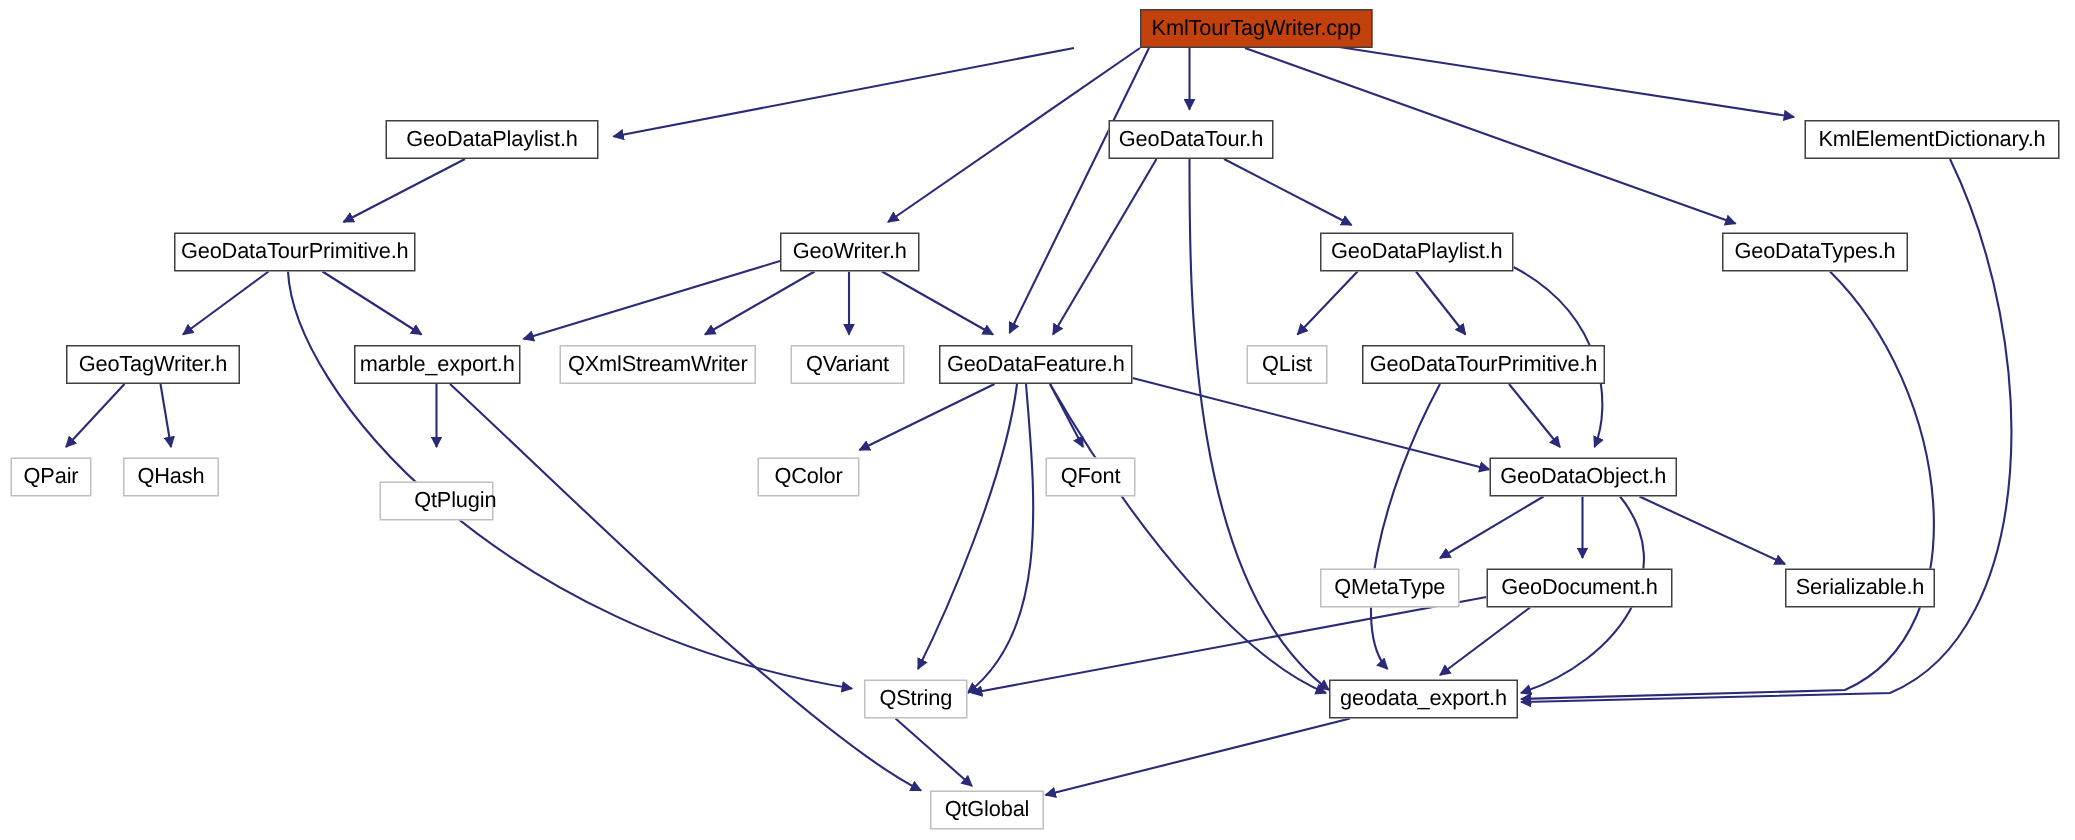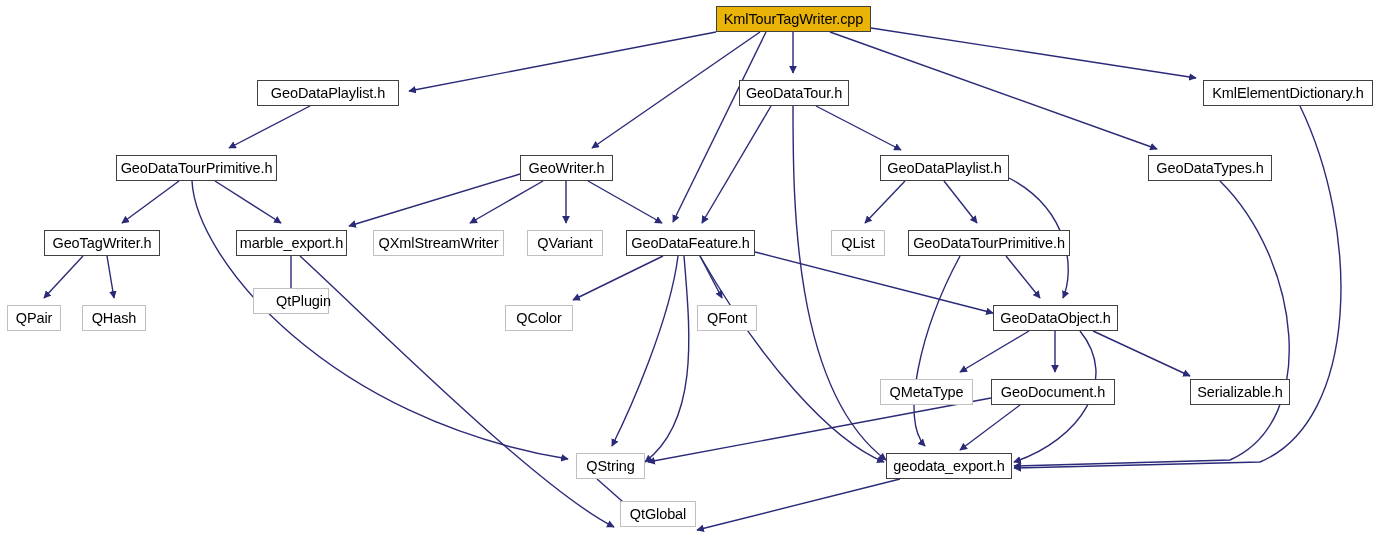--- a/index.html
+++ b/index.html
@@ -35,21 +35,22 @@
     white-space: nowrap;
     font-size: 14.5px;
     color: #000000;
     letter-spacing: -0.1px;
   }
   .node.project {
     border: 1.6px solid #404040;
   }
   .node.root {
     border: 1.6px solid #404040;
-    background: #eab308;
+    background: #c2410c;
+    margin-left: 44px;
   }
   .node-label {
     line-height: 1;
     padding: 0 6px;
   }
 </style>
 </head>
 <body>
 
 <div id="graph-root">
@@ -149,21 +150,21 @@
       </div>
       <div class="node project" style="left: 908px; top: 230px; width: 162px; height: 26px;">
         <span class="node-label">GeoDataTourPrimitive.h</span>
       </div>
       <div class="node system" style="left: 7px; top: 305px; width: 54px; height: 26px;">
         <span class="node-label">QPair</span>
       </div>
       <div class="node system" style="left: 82px; top: 305px; width: 64px; height: 26px;">
         <span class="node-label">QHash</span>
       </div>
-      <div class="node system" style="left: 253px; top: 288px; width: 76px; height: 26px; padding-left: 25px;">
+      <div class="node system" style="left: 253px; top: 321px; width: 76px; height: 26px; padding-left: 25px;">
         <span class="node-label">QtPlugin</span>
       </div>
       <div class="node system" style="left: 505px; top: 305px; width: 68px; height: 26px;">
         <span class="node-label">QColor</span>
       </div>
       <div class="node system" style="left: 697px; top: 305px; width: 60px; height: 26px;">
         <span class="node-label">QFont</span>
       </div>
       <div class="node project" style="left: 993px; top: 305px; width: 125px; height: 26px;">
         <span class="node-label">GeoDataObject.h</span>
@@ -176,17 +177,17 @@
       </div>
       <div class="node project" style="left: 1190px; top: 379px; width: 100px; height: 26px; align-items: center;">
         <span class="node-label">Serializable.h</span>
       </div>
       <div class="node system" style="left: 576px; top: 453px; width: 69px; height: 26px;">
         <span class="node-label">QString</span>
       </div>
       <div class="node project" style="left: 886px; top: 453px; width: 126px; height: 26px;">
         <span class="node-label">geodata_export.h</span>
       </div>
-      <div class="node system" style="left: 620px; top: 501px; width: 76px; height: 26px;">
+      <div class="node system" style="left: 620px; top: 527px; width: 76px; height: 26px;">
         <span class="node-label">QtGlobal</span>
       </div>
     </div>
 </div>
 
 </body></html>

